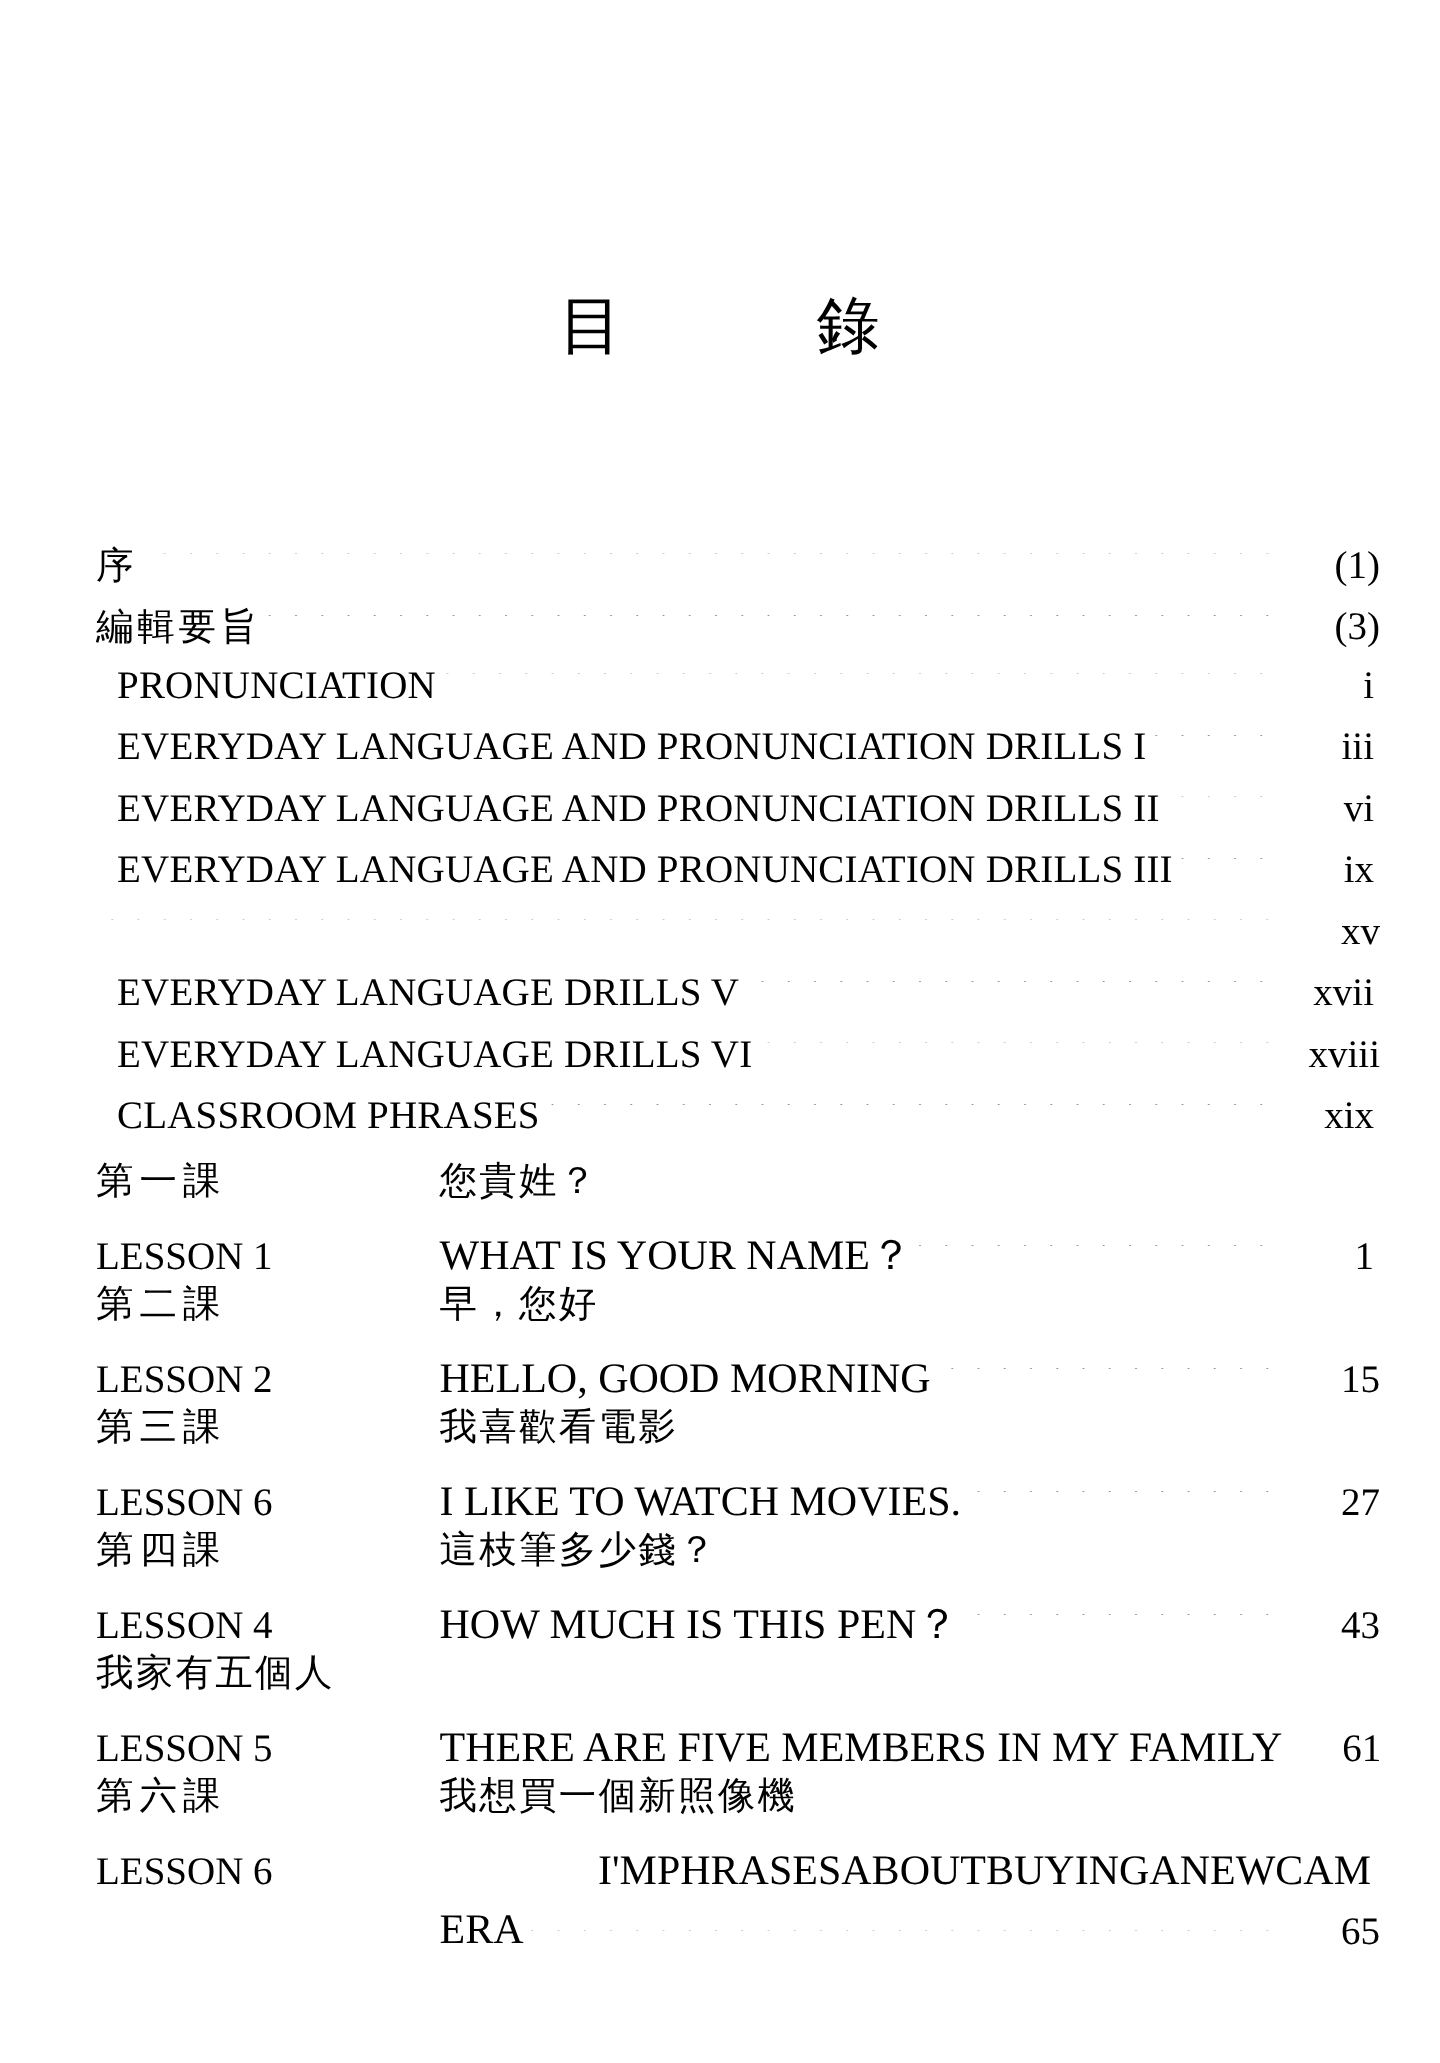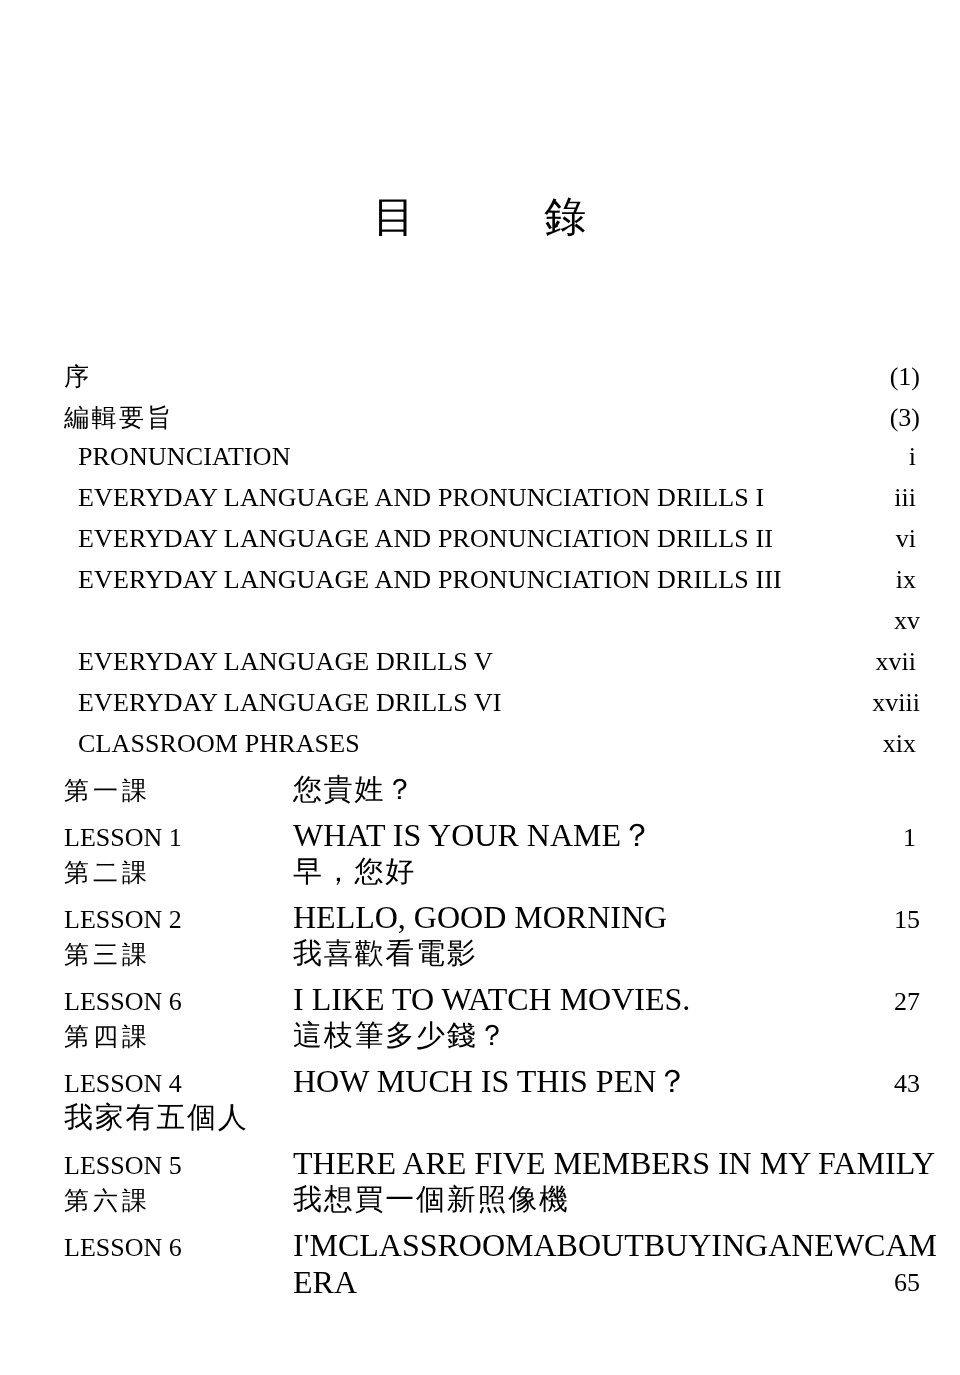--- a/index.html
+++ b/index.html
@@ -119,37 +119,37 @@
   .col-num.en {
     font-family: "Liberation Serif", "DejaVu Serif", serif;
     font-size: 26px;
     margin-top: 12px;
   }
   .col-title {
     flex: 0 0 auto;
   }
   .col-title.cjk {
     font-family: "DejaVu Serif", "Liberation Serif", serif;
-    font-size: 29px;
+    font-size: 25px;
     letter-spacing: 0.06em;
   }
   .col-title.en {
     font-family: "Liberation Serif", "DejaVu Serif", serif;
-    font-size: 32px;
+    font-size: 28px;
   }
   .col-title.en.justified {
     flex: 1 1 auto;
     display: flex;
-    justify-content: center;
+    justify-content: flex-end;
     padding-right: 6px;
   }
   .indent-wrap {
     padding-left: 229px;
     display: flex;
-    align-items: center;
+    align-items: flex-end;
     height: 41px;
     width: 856px;
     box-sizing: border-box;
     white-space: nowrap;
   }
 </style>
 </head>
 <body>
 
 <div class="page">
@@ -283,21 +283,21 @@
 
     <div class="lesson">
       <div class="lesson-line">
         <span class="col-num cjk">第六課</span>
         <span class="col-title cjk">我想買一個新照像機</span>
       </div>
       <div class="lesson-line">
         <span class="col-num en">LESSON 6</span>
         <span class="col-title en justified">
             <span>I'M</span>
-            <span>CLASSROOM</span>
+            <span>PHRASES</span>
             <span>ABOUT</span>
             <span>BUYING</span>
             <span>A</span>
             <span>NEW</span>
             <span>CAM</span>
           </span>
       </div>
       <div class="indent-wrap">
         <span class="col-title en">ERA</span>
         <span class="leader"></span>

